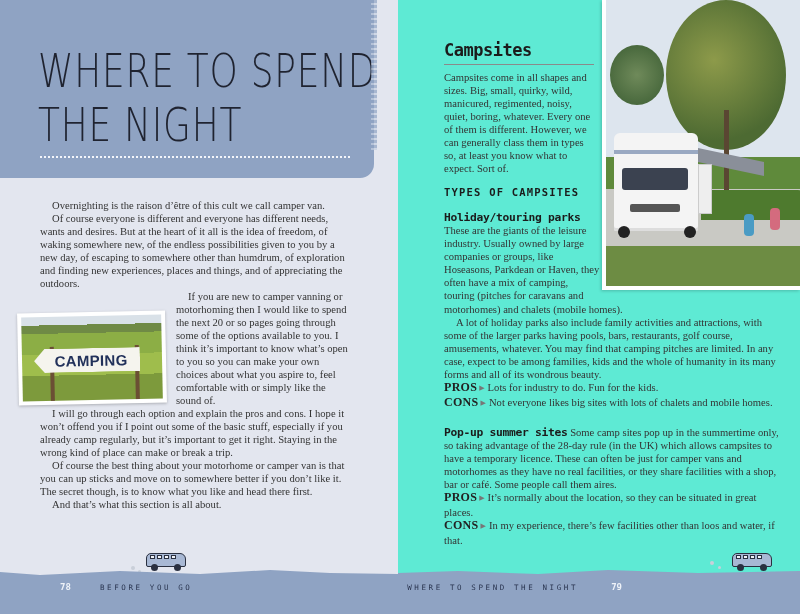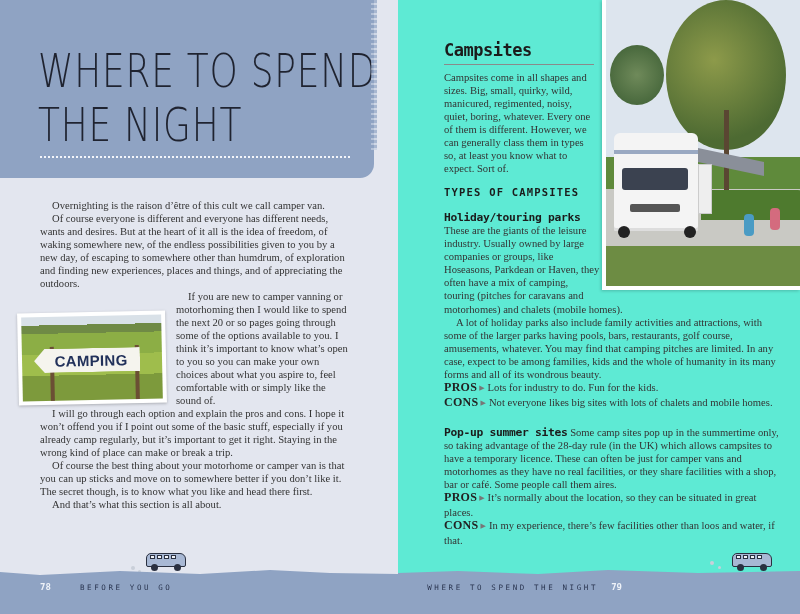--- a/index.html
+++ b/index.html
@@ -98,21 +98,21 @@
   .holiday-cont p.ind { text-indent: 12px; }
   .popup { left: 46px; top: 426px; width: 342px; }
   .pc-label { font-weight: bold; font-size: 12px; letter-spacing: .3px; color: #222; }
   .tri { font-size: 7px; color: #777; margin: 0 3px 0 2px; position: relative; top: -1px; }
 
   
   .footer-band { position: absolute; bottom: 0; height: 44px; background: #8fa3c3; }
   .footer-band.left { left: 0; width: 398px; clip-path: polygon(0 2px, 40px 5px, 120px 1px, 200px 4px, 270px 0, 330px 3px, 398px 4px, 398px 100%, 0 100%); }
   .footer-band.right { left: 398px; width: 402px; clip-path: polygon(0 3px, 60px 1px, 140px 4px, 210px 0, 300px 3px, 402px 1px, 402px 100%, 0 100%); }
   .folio { position: absolute; bottom: 22px; font-family: "DejaVu Sans Mono", monospace; font-size: 7.5px; letter-spacing: 2.6px; color: #2a3550; text-transform: uppercase; }
-  .folio .num { color: #eef2f8; font-weight: bold; letter-spacing: 0; font-size: 9px; }
+  .folio .num { color: #eef2f8; font-weight: bold; letter-spacing: 0; font-size: 9px; margin-left: 20px; }
   .folio.left { left: 40px; }
   .folio.right { right: 42px; padding-left: 12px; }
 
   .minivan { position: absolute; width: 42px; height: 20px; }
   .minivan .body { position: absolute; left: 0; top: 2px; width: 40px; height: 14px; background: #a8b8d4; border: 1px solid #2a3040; border-radius: 5px 6px 2px 2px; }
   .minivan .win { position: absolute; top: 4px; width: 5px; height: 4px; background: #f0f3f8; border: 0.5px solid #2a3040; }
   .minivan .wh { position: absolute; bottom: 0; width: 7px; height: 7px; background: #2a3040; border-radius: 50%; }
   .puff { position: absolute; width: 4px; height: 4px; border-radius: 50%; background: #c9cfd9; }
 </style>
 </head>

